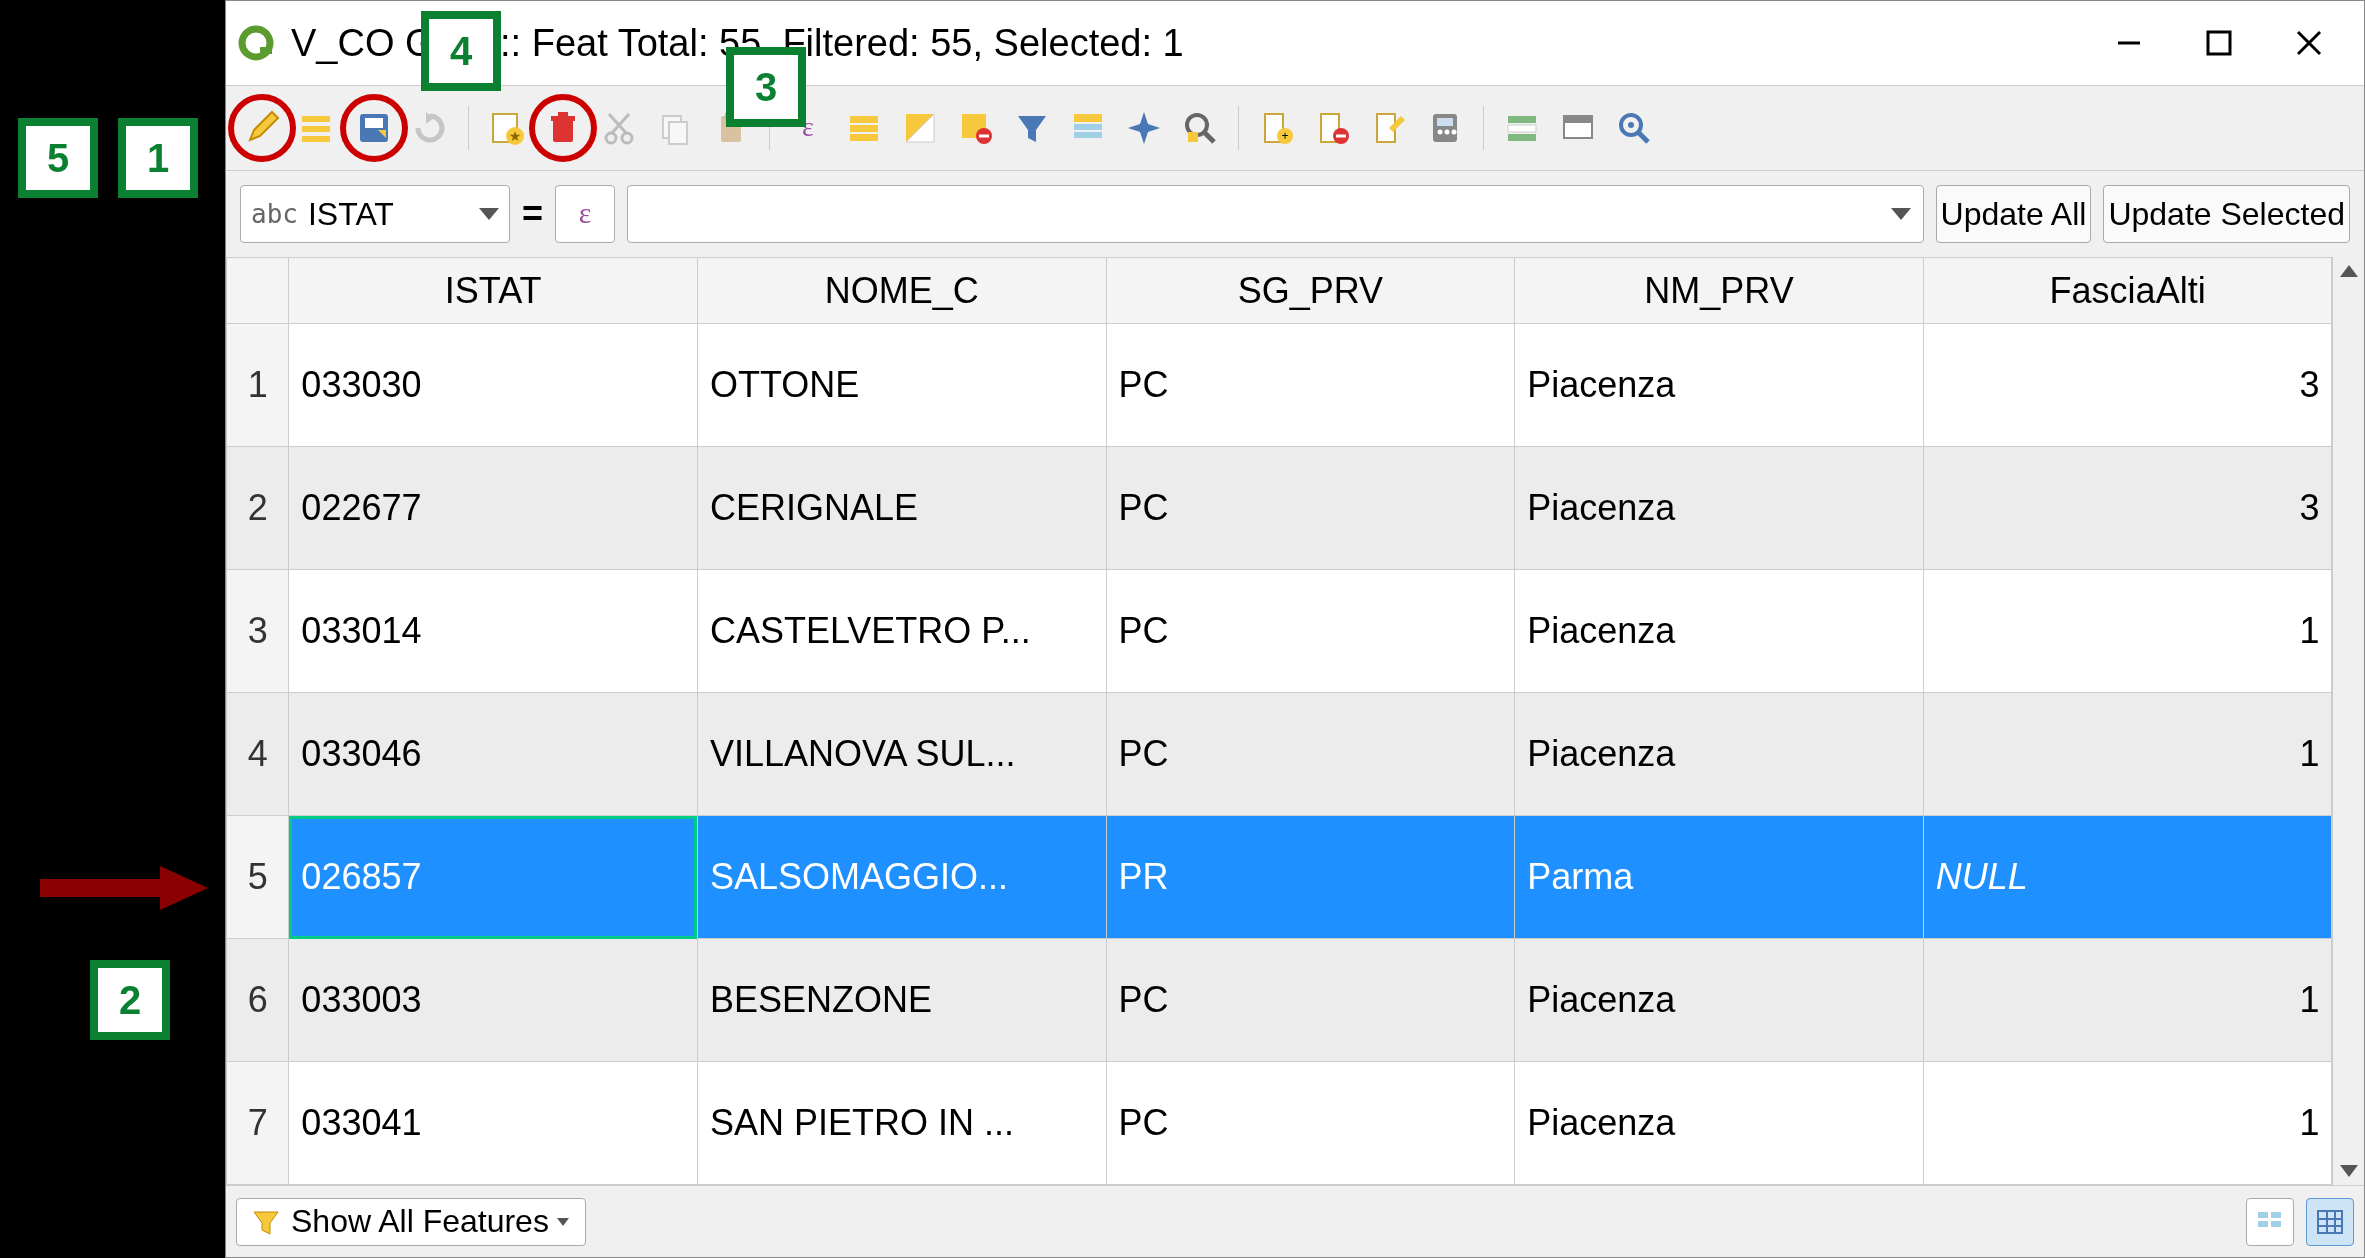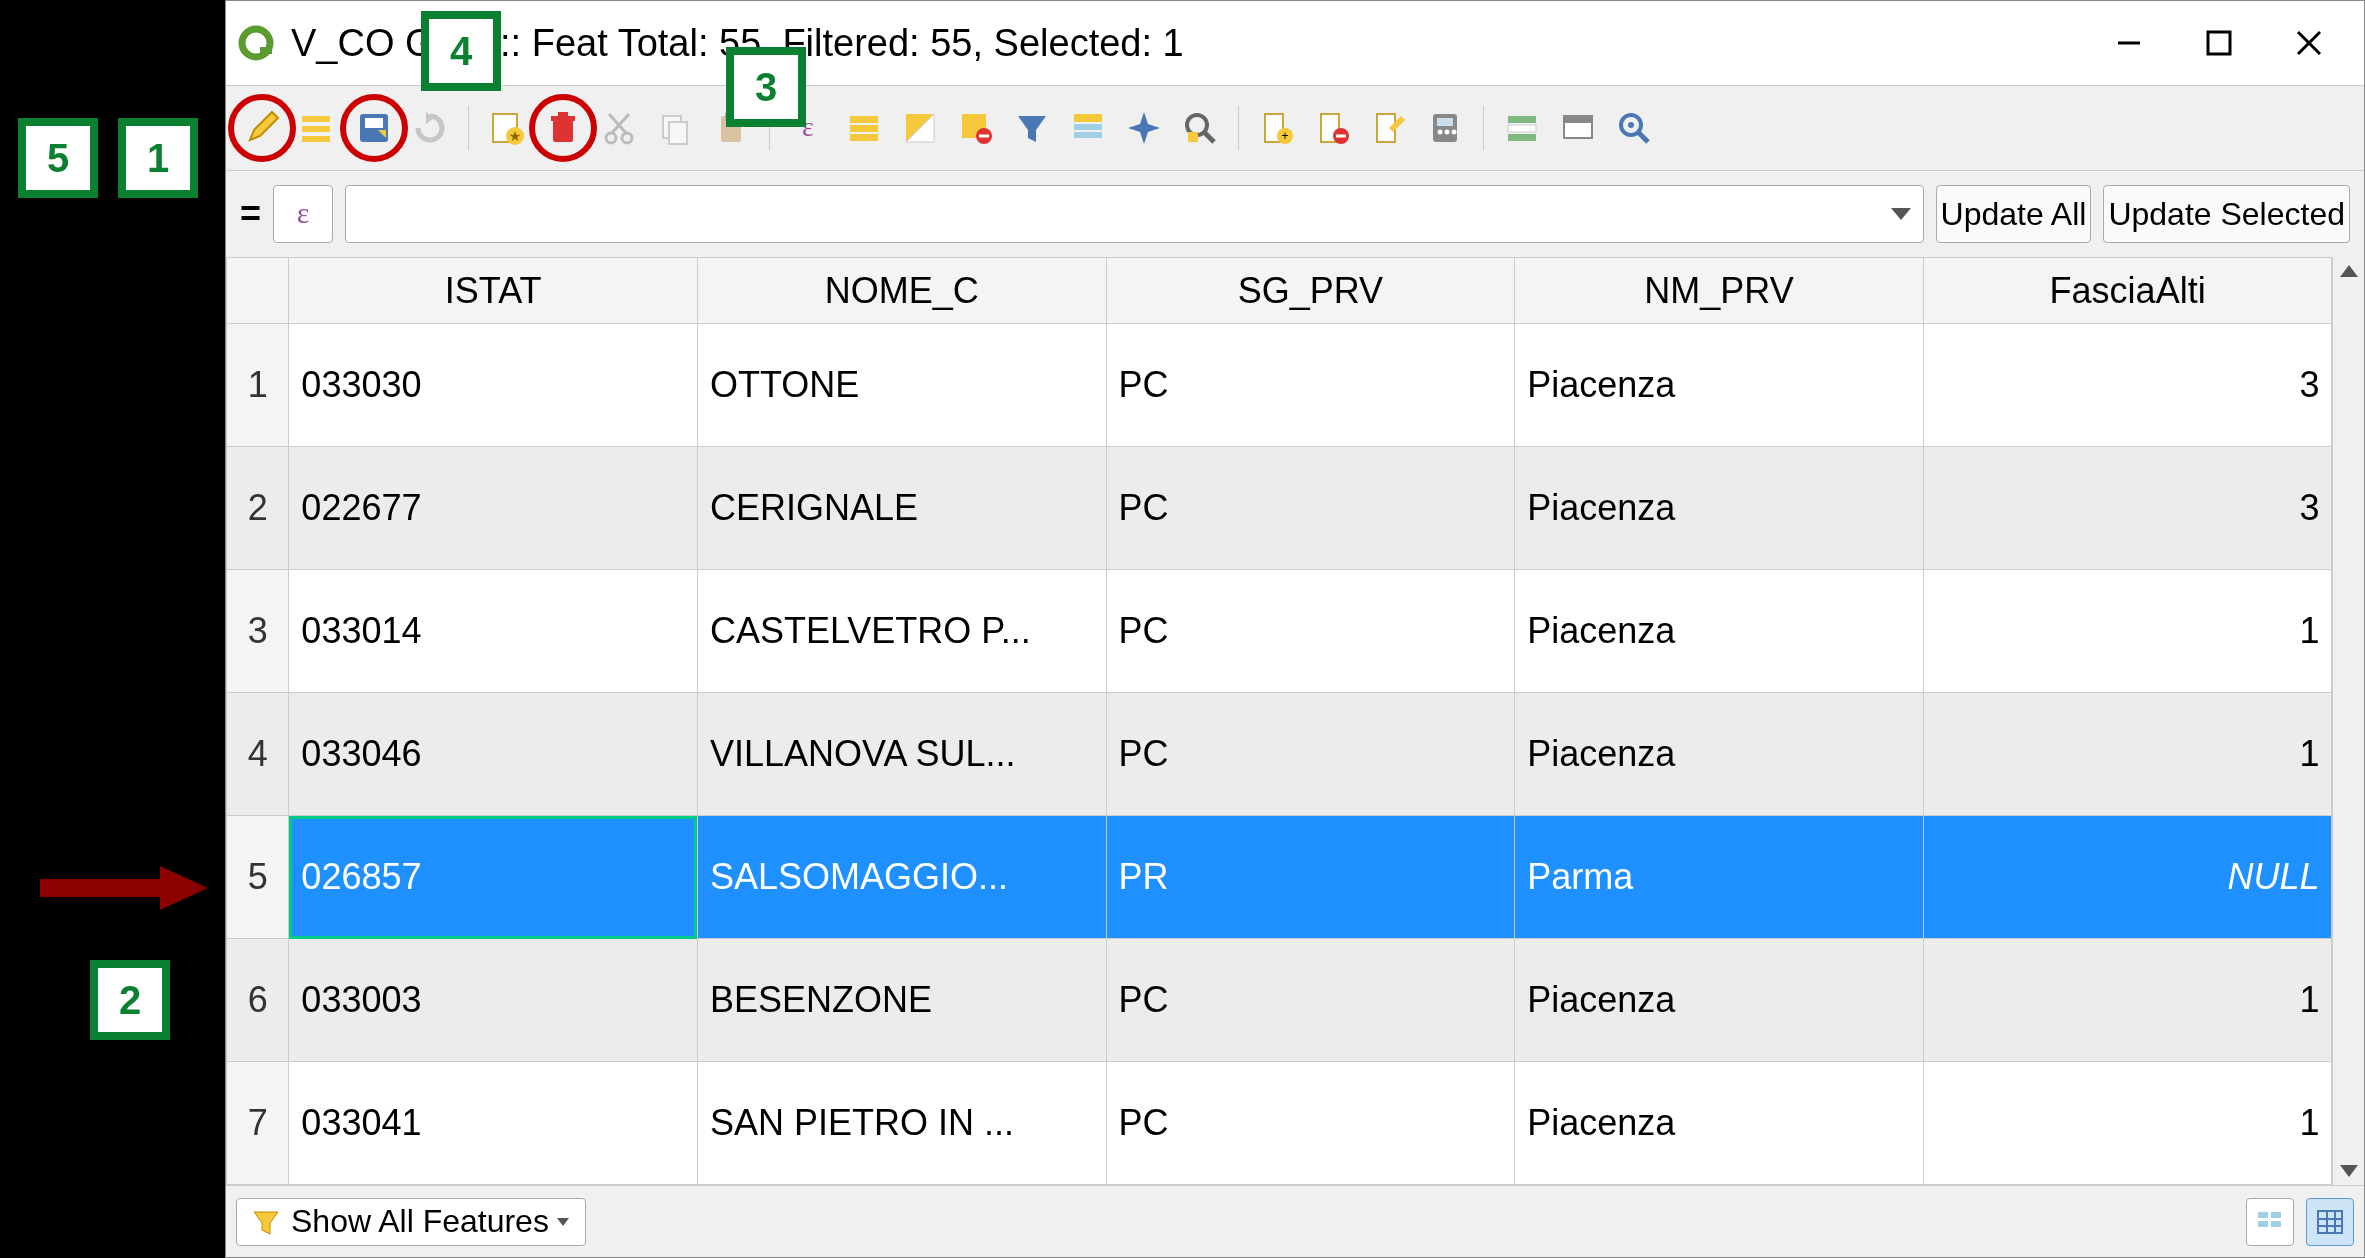--- a/index.html
+++ b/index.html
@@ -161,21 +161,21 @@
   tbody tr:nth-child(even) td { background:#ececec; }
   tbody tr:nth-child(even) td.rownum { background:#ececec; }
   .rownum {
     width:58px;
     text-align:center;
     background:#f4f4f4;
     color:#333;
   }
   tr.selected td { background:#1e90ff !important; color:#fff; }
   tr.selected td.rownum { background:#f4f4f4 !important; color:#333; }
-  .null-cell { font-style:italic; text-align:right; }
+  .null-cell { font-style:italic; text-align:left; }
   .num-cell { text-align:right; }
   .focus-cell { outline:3px solid #0c8; outline-offset:-3px; }
   .scroll-v {
     width:32px;
     background:#f0f0f0;
     border-left:1px solid #ccc;
     position:relative;
   }
   .scroll-v::before, .scroll-v::after {
     content:'';
@@ -438,20 +438,25 @@
     <div class="tb-btn">
       <svg width="36" height="36">
           <circle cx="15" cy="15" r="10" fill="none" stroke="#4a78b5" stroke-width="4"></circle>
           <line x1="23" y1="23" x2="32" y2="32" stroke="#4a78b5" stroke-width="5"></line>
           <circle cx="15" cy="15" r="3" fill="#4a78b5"></circle>
         </svg>
     </div>
   </div>
 
   <div class="fieldbar">
+    <div class="field-select">
+      <span class="abc">abc</span>
+      <span class="lbl">ISTAT</span>
+      <div class="caret"></div>
+    </div>
     <span class="eq-sign">=</span>
     <div class="eps-btn">
       <svg width="34" height="34">
           <text x="17" y="26" font-size="30" text-anchor="middle" fill="#9a4ea0" font-family="serif">ε</text>
         </svg>
     </div>
     <div class="expr-input">
       <div class="caret"></div>
     </div>
     <div class="upd-btn">Update All</div>

